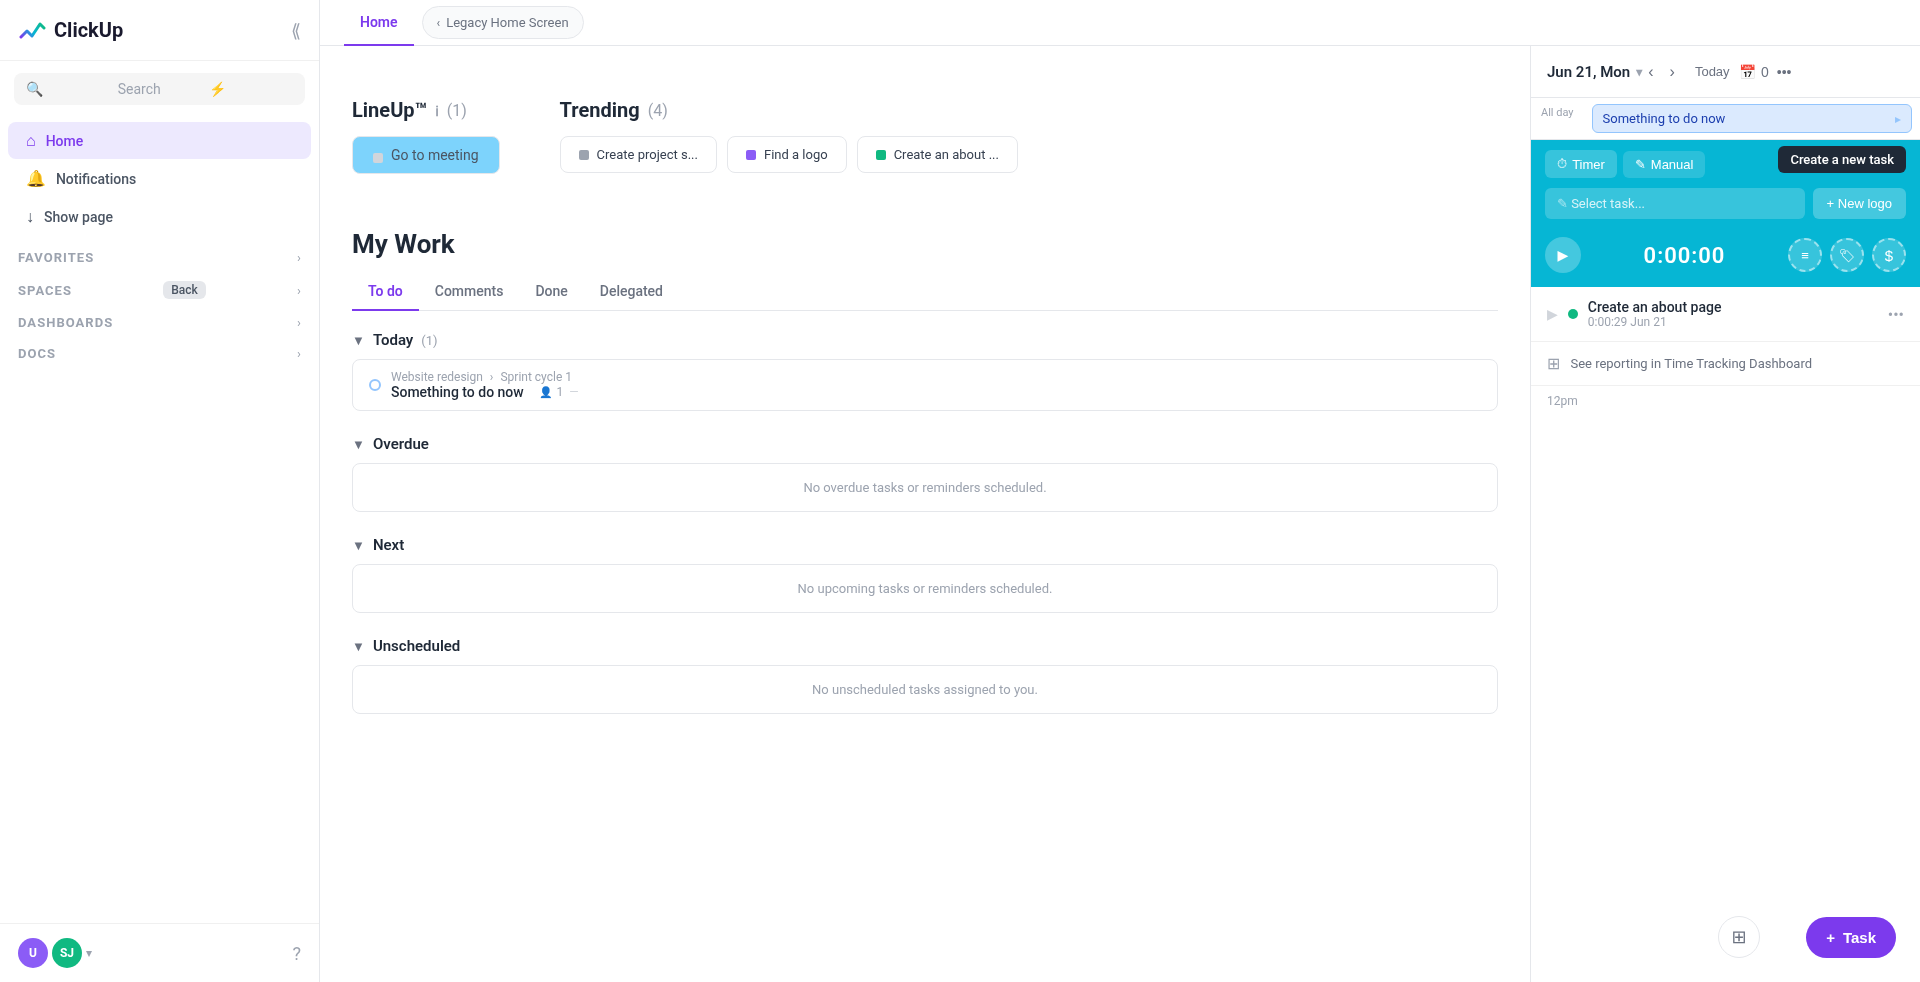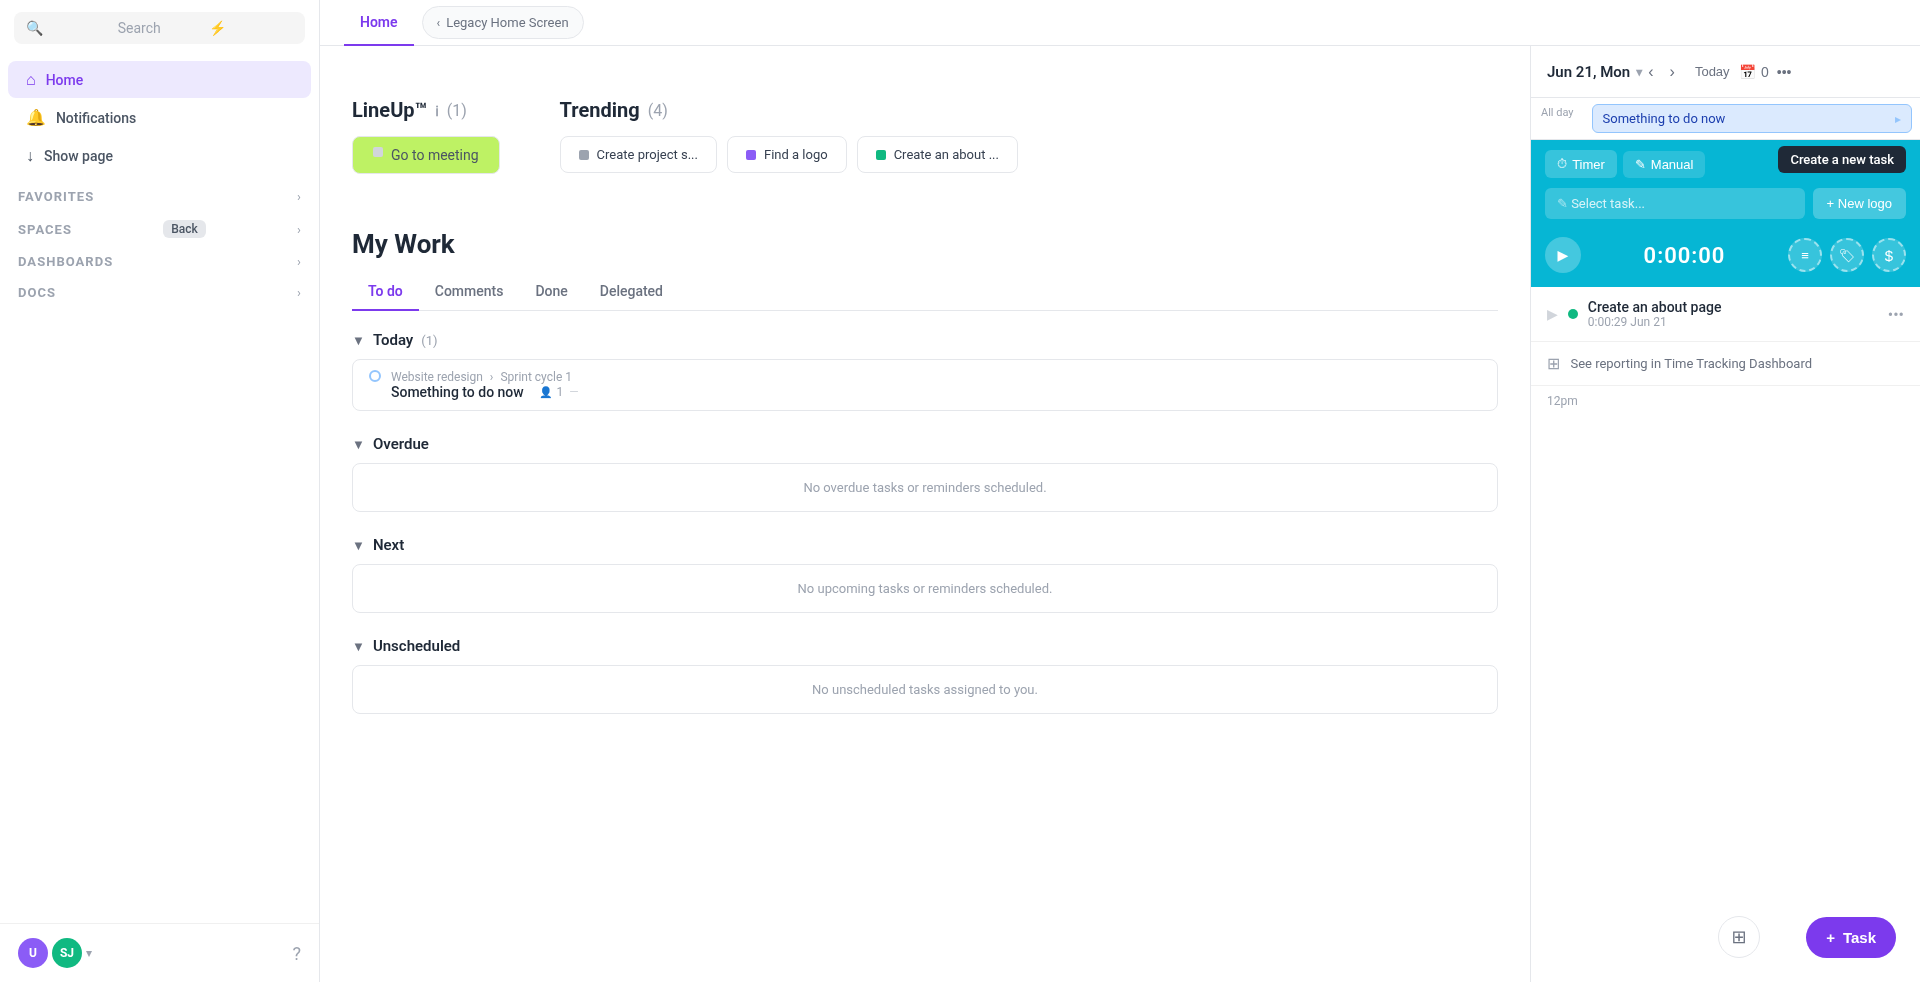--- a/index.html
+++ b/index.html
@@ -139,28 +139,28 @@
       margin-bottom: 14px;
       display: flex;
       align-items: center;
       gap: 8px;
       margin-top: 28px;
     }
     .section-title .info-icon { color: #9ca3af; font-size: 14px; cursor: pointer; }
     .section-title .count { font-size: 16px; color: #9ca3af; font-weight: 400; }
 
     .lineup-card {
-      display: inline-flex; align-items: flex-start; gap: 8px;
+      display: inline-flex; align-items: flex-end; gap: 8px;
       padding: 10px 20px;
       border: 1px solid #e5e7eb;
       border-radius: 8px;
       font-size: 14px;
       color: #4b5563;
       cursor: pointer;
-      background: #bef264;
+      background: #7dd3fc;
     }
     .lineup-dot { width: 10px; height: 10px; background: #d1d5db; border-radius: 2px; }
 
     
     .trending-row {
       display: flex;
       gap: 0;
       margin-bottom: 24px;
     }
     .trending-card {
@@ -224,20 +224,21 @@
     .task-section-toggle { color: #6b7280; font-size: 13px; }
     .task-section-name { font-size: 15px; font-weight: 600; color: #1f2937; }
     .task-count { font-size: 13px; color: #9ca3af; }
 
     .task-row {
       background: #fff;
       border: 1px solid #e5e7eb;
       border-radius: 8px;
       padding: 10px 16px;
       display: flex;
+      align-items: center;
       gap: 10px;
       margin-bottom: 6px;
     }
     .task-dot { width: 12px; height: 12px; border-radius: 50%; border: 2px solid #93c5fd; background: #fff; flex-shrink: 0; }
     .task-path { font-size: 12px; color: #9ca3af; }
     .task-path span { color: #9ca3af; }
     .task-path .arrow { margin: 0 4px; }
     .task-name { font-size: 14px; color: #1f2937; font-weight: 500; }
     .task-meta { display: flex; align-items: center; gap: 6px; margin-left: 8px; }
     .task-assignee { font-size: 12px; color: #9ca3af; display: flex; align-items: center; gap: 3px; }
@@ -461,20 +462,37 @@
       cursor: pointer;
       color: #6b7280;
       font-size: 18px;
       z-index: 100;
     }
   </style>
 </head>
 <body>
 
 <div id="sidebar">
+  <div class="sidebar-logo">
+    <div class="logo-area">
+      <svg class="logo-icon" viewBox="0 0 28 28" fill="none">
+        <path d="M2 20l6-6 6 7L22 8l4 4" stroke="none"></path>
+        <path d="M3 21 L9 15 L14 20 L22 8 L26 12" stroke="url(#grad1)" stroke-width="3" fill="none" stroke-linecap="round" stroke-linejoin="round"></path>
+        <defs>
+          <linearGradient id="grad1" x1="3" y1="21" x2="26" y2="8" gradientUnits="userSpaceOnUse">
+            <stop offset="0%" stop-color="#7c3aed"></stop>
+            <stop offset="50%" stop-color="#06b6d4"></stop>
+            <stop offset="100%" stop-color="#10b981"></stop>
+          </linearGradient>
+        </defs>
+      </svg>
+      <span class="logo-text">ClickUp</span>
+    </div>
+    <span class="collapse-btn">⟪</span>
+  </div>
 
   <div class="search-bar">
     <span style="color:#9ca3af;">🔍</span>
     <span>Search</span>
     <span class="search-lightning">⚡</span>
   </div>
 
   <div class="nav-items">
     <div class="nav-item active">
       <span class="nav-icon" style="color:#7c3aed;">⌂</span>

